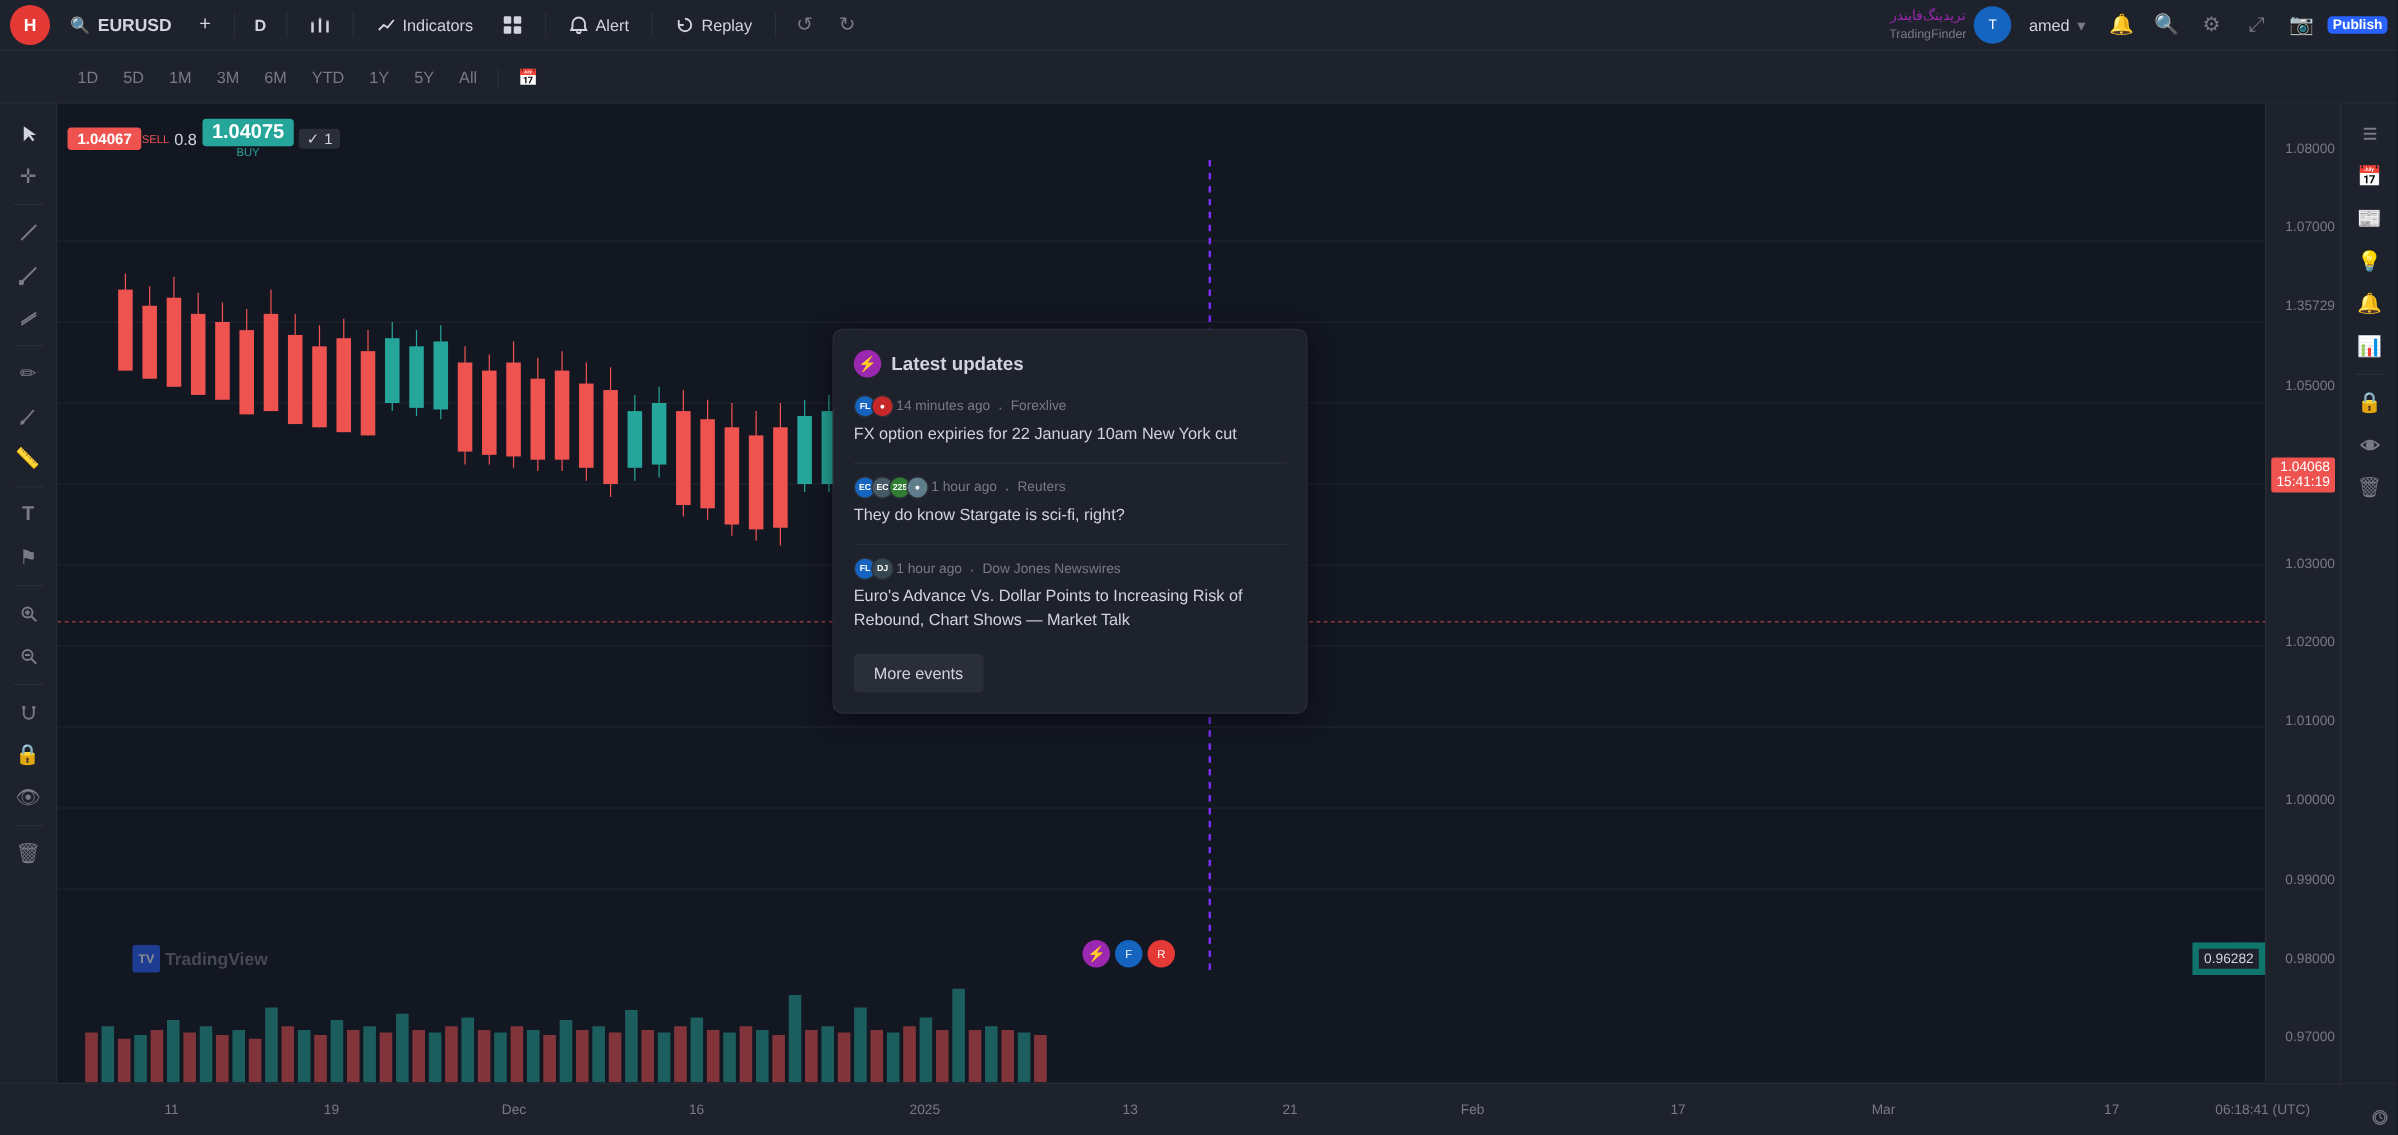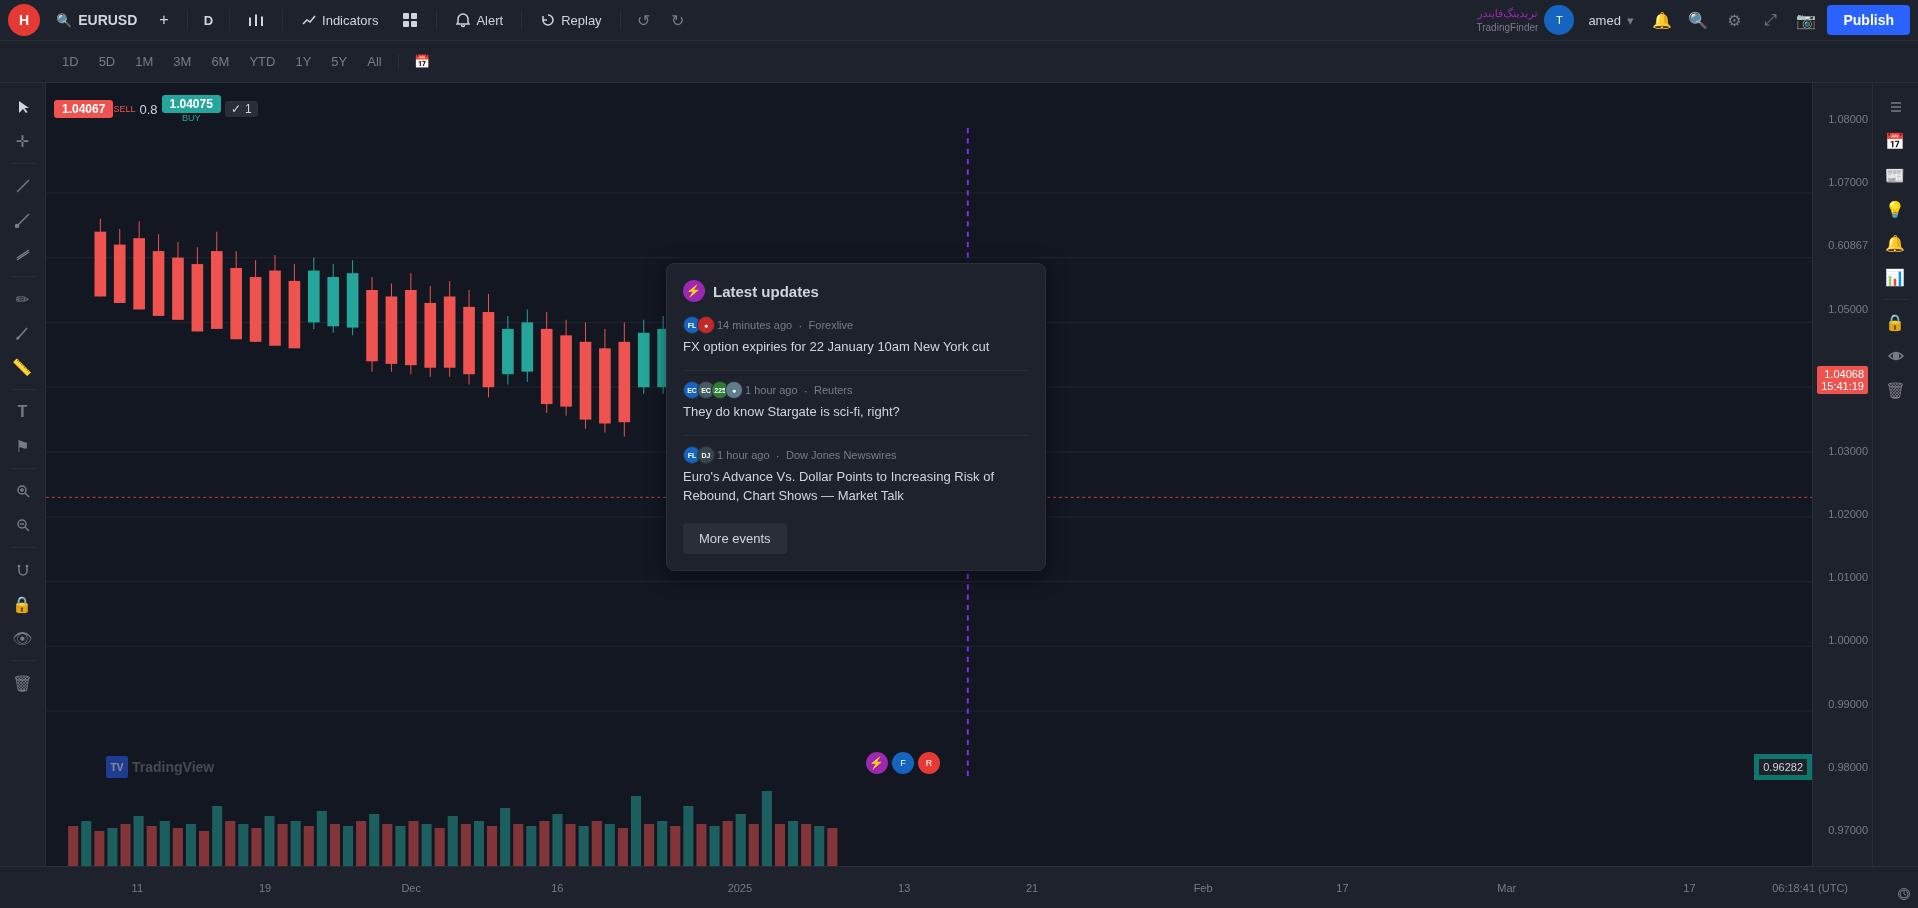--- a/index.html
+++ b/index.html
@@ -54,24 +54,24 @@
       height: 28px; padding: 0 8px;
       background: transparent; border: none;
       color: #d1d4dc; cursor: pointer; border-radius: 4px;
       font-size: 13px; font-weight: 600;
     }
     .right-toolbar {
       margin-left: auto;
       display: flex; align-items: center; gap: 6px;
     }
     .publish-btn {
-      height: 30px; padding: 0 16px;
+      height: 14px; padding: 0 4px;
       background: #2962ff;
       border: none; border-radius: 4px;
-      color: white; font-weight: 600; font-size: 14px;
+      color: white; font-weight: 600; font-size: 11px;
       cursor: pointer;
     }
     .user-area {
       display: flex; align-items: center; gap: 6px;
       padding: 0 8px; cursor: pointer;
     }
     .icon-btn {
       width: 30px; height: 30px;
       background: transparent; border: none;
       color: #787b86; cursor: pointer;
@@ -134,21 +134,21 @@
       border-radius: 3px;
       font-size: 12px;
       font-weight: 600;
       text-align: center;
     }
     .price-box-buy {
       background: #26a69a;
       color: white;
       padding: 2px 8px;
       border-radius: 3px;
-      font-size: 12px;
+      font-size: 16px;
       font-weight: 600;
       text-align: center;
     }
     .price-box-mid { font-size: 13px; color: #d1d4dc; }
 
     
     #price-scale {
       position: absolute;
       right: 0; top: 0; bottom: 0;
       width: 60px;
@@ -702,21 +702,21 @@
     <div class="tv-watermark">
       <div class="tv-watermark-logo">
         <span>TV</span>
       </div>
       <span class="tv-watermark-text">TradingView</span>
     </div>
 
     <div id="price-scale">
       <span class="price-label">1.08000</span>
       <span class="price-label">1.07000</span>
-      <span class="price-label">0.60867</span>
+      <span class="price-label">1.35729</span>
       <span class="price-label">1.05000</span>
       <span class="price-label-current">
         <div>1.04068</div>
         <div>15:41:19</div>
       </span>
       <span class="price-label">1.03000</span>
       <span class="price-label">1.02000</span>
       <span class="price-label">1.01000</span>
       <span class="price-label">1.00000</span>
       <span class="price-label">0.99000</span>
@@ -891,21 +891,21 @@
 
 <div id="time-axis">
   <div id="time-axis-inner">
     <span class="time-label" style="left:5%;">11</span>
     <span class="time-label" style="left:12%;">19</span>
     <span class="time-label" style="left:20%;">Dec</span>
     <span class="time-label" style="left:28%;">16</span>
     <span class="time-label" style="left:38%;">2025</span>
     <span class="time-label" style="left:47%;">13</span>
     <span class="time-label" style="left:54%;">21</span>
-    <span class="time-label" style="left:62%;margin-left:25px;">Feb</span>
+    <span class="time-label" style="left:62%;">Feb</span>
     <span class="time-label" style="left:71%;">17</span>
     <span class="time-label" style="left:80%;">Mar</span>
     <span class="time-label" style="left:90%;">17</span>
   </div>
   <div style="position:absolute; right:70px; font-size:11px; color:#787b86;">06:18:41 (UTC)</div>
   <div style="position:absolute; right:8px; bottom:8px; width:12px; height:12px; border-radius:50%; border:1px solid #787b86; display:flex; align-items:center; justify-content:center;">
     <svg width="10" height="10" viewBox="0 0 10 10" fill="none" stroke="#787b86" stroke-width="1">
         <circle cx="5" cy="5" r="4"></circle>
         <line x1="5" y1="2" x2="5" y2="5"></line>
         <line x1="5" y1="5" x2="7" y2="6"></line>

